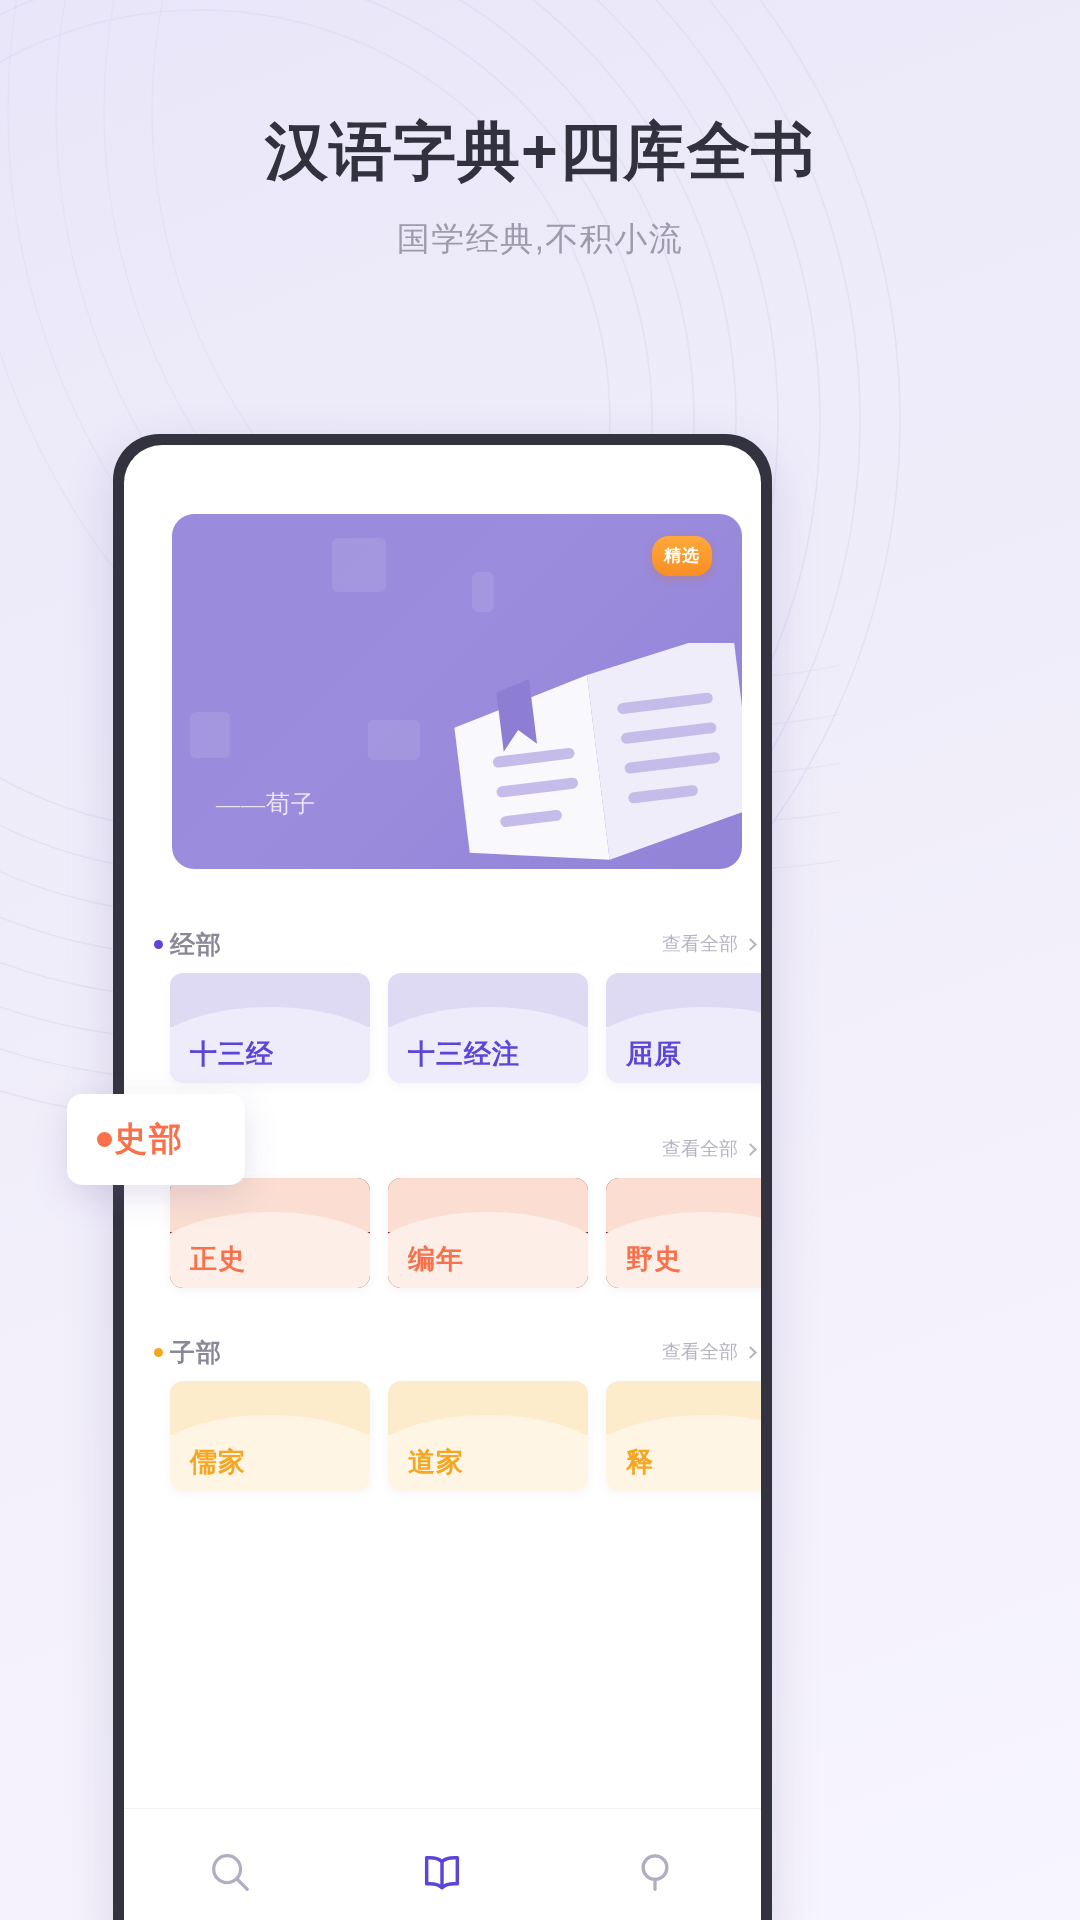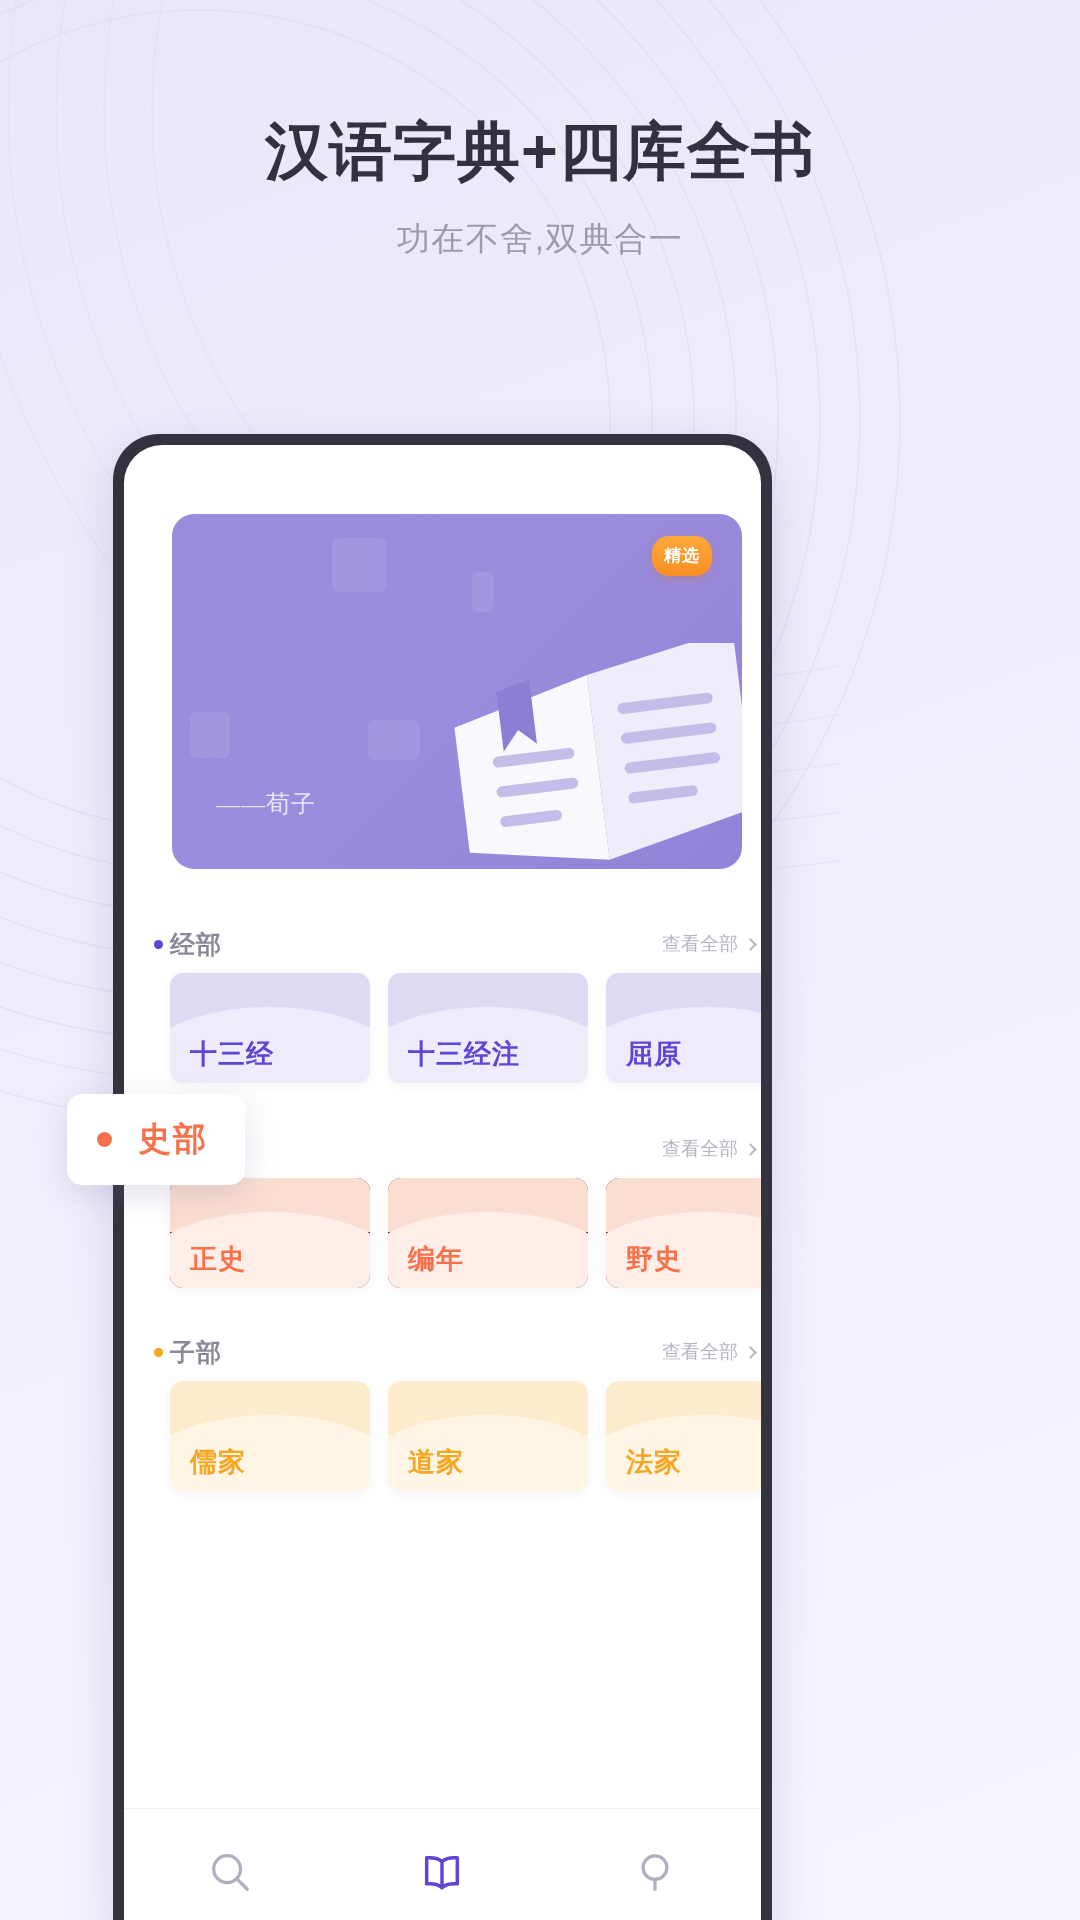--- a/index.html
+++ b/index.html
@@ -146,21 +146,21 @@
   .t-amber .label { color:#f5a623; }
 
   
   #floating-card {
     position:absolute;
     left:67px; top:1094px;
     width:178px; height:91px;
     background:#ffffff;
     border-radius:15px;
     box-shadow:0 10px 34px rgba(120,105,160,.20);
-    display:flex; align-items:center; gap:26px;
+    display:flex; align-items:center; gap:2px;
     padding-left:30px;
     z-index:40;
   }
   #floating-dot { width:15px; height:15px; border-radius:50%; background:#f9714a; }
   #floating-label { font-size:33px; font-weight:bold; color:#f9714a; letter-spacing:2px; }
 
   
   #bottom-nav {
     position:absolute; left:0; right:0; bottom:0; height:126px;
     background:#ffffff;
@@ -197,21 +197,21 @@
       <ellipse cx="980" cy="230" rx="712" ry="712"></ellipse>
       <ellipse cx="980" cy="230" rx="664" ry="664"></ellipse>
       <ellipse cx="980" cy="230" rx="616" ry="616"></ellipse>
       <ellipse cx="980" cy="230" rx="568" ry="568"></ellipse>
     </g>
   </svg>
 </div>
 
 <div id="header">
   <div id="app-title">汉语字典+四库全书</div>
-  <div id="app-subtitle">功在不舍,双典合一</div>
+  <div id="app-subtitle">国学经典,不积小流</div>
 </div>
 
 <div id="phone">
   <div id="phone-screen">
 
     <div id="quote-card">
       <div class="qdeco" style="left:160px;top:24px;width:54px;height:54px;"></div>
       <div class="qdeco" style="left:300px;top:58px;width:22px;height:40px;"></div>
       <div class="qdeco" style="left:18px;top:198px;width:40px;height:46px;"></div>
       <div class="qdeco" style="left:196px;top:206px;width:52px;height:40px;"></div>
@@ -317,25 +317,20 @@
           <div class="label">儒家</div>
         </div>
         <div class="bcard t-amber">
           <div class="top"></div>
           <div class="swoosh"></div>
           <div class="label">道家</div>
         </div>
         <div class="bcard t-amber">
           <div class="top"></div>
           <div class="swoosh"></div>
-          <div class="label">法家</div>
-        </div>
-        <div class="bcard t-amber">
-          <div class="top"></div>
-          <div class="swoosh"></div>
           <div class="label">释</div>
         </div>
       </div>
     </div>
 
     <div id="nav-fade"></div>
 
     <div id="bottom-nav">
       <div class="nav-item">
         <svg class="nav-icon" viewBox="0 0 24 24" fill="none" stroke="#b0aec0" stroke-width="1.7" stroke-linecap="round">

